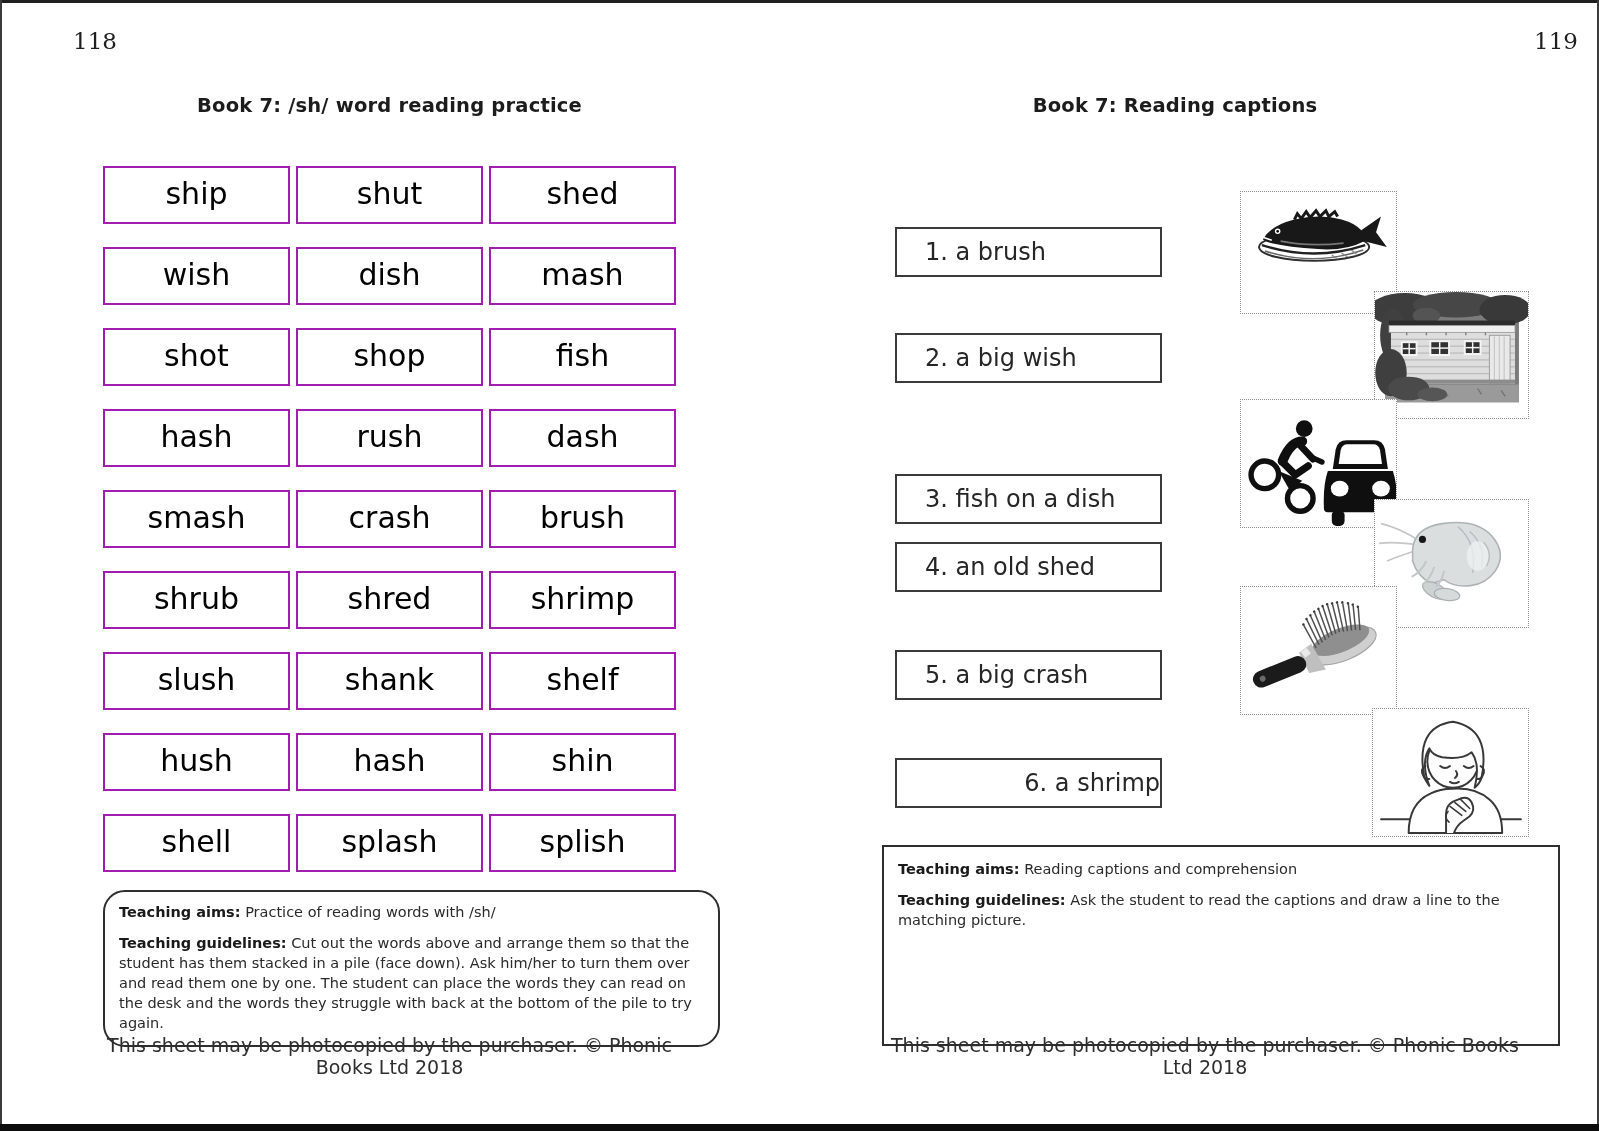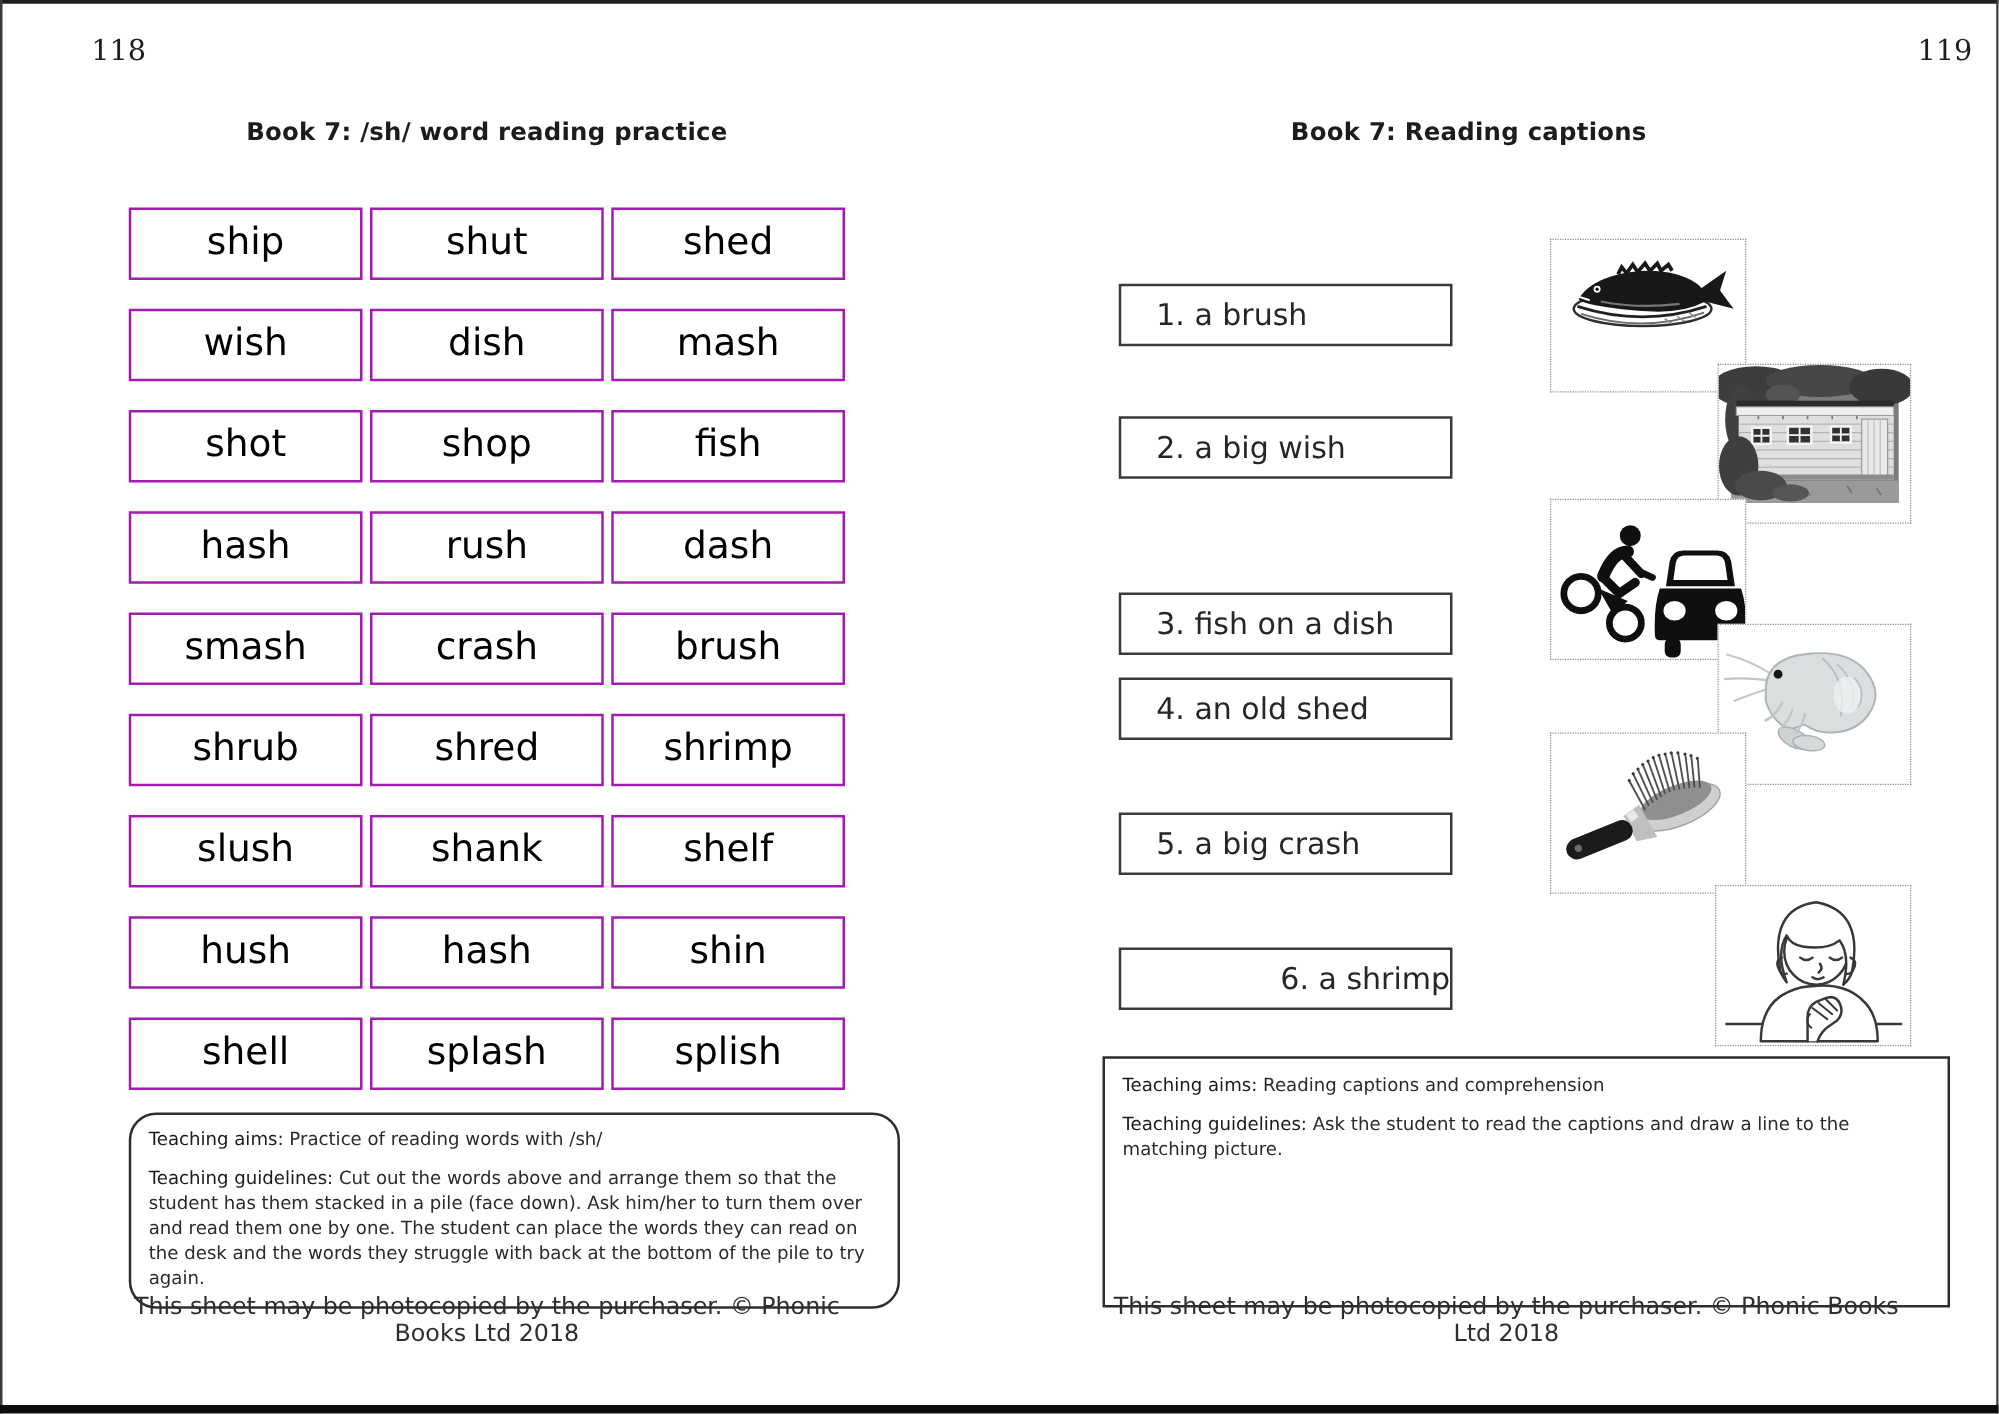--- a/index.html
+++ b/index.html
@@ -25,21 +25,21 @@
              grid-template-columns:repeat(3,187px);column-gap:6px;row-gap:23px;
              grid-auto-rows:58px;}
   .word-card{border:2px solid #a21caf;background:#fff;display:flex;align-items:center;
              justify-content:center;font-size:30px;color:#000000;padding-bottom:4px;}
 
   .teach-box{position:absolute;border:2px solid #2e2e2e;background:#fff;
              padding:10px 14px;font-size:14.5px;line-height:1.38;color:#2a2a2a;}
   .teach-left{left:103px;top:890px;width:585px;height:133px;border-radius:22px;}
   .teach-right{left:882px;top:845px;width:646px;height:175px;padding-top:12px;}
   .teach-box p{margin:0 0 11px 0;}
-  .teach-box strong{font-weight:normal;color:#1a1a1a;}
+  .teach-box strong{font-weight:bold;color:#1a1a1a;}
 
   .footer{position:absolute;top:1034px;text-align:center;font-size:19px;color:#2e2e2e;}
   .footer-left{left:103px;width:573px;}
   .footer-right{left:882px;width:646px;}
 
   .caption-box{position:absolute;left:895px;width:267px;height:50px;border:2px solid #3a3a3a;
                background:#fff;display:flex;align-items:center;padding-left:28px;
                font-size:24px;color:#262626;box-sizing:border-box;}
   .cap1{top:227px;} .cap2{top:333px;} .cap3{top:437px;margin-top:37px;}
   .cap4{top:542px;} .cap5{top:650px;} .cap6{top:758px;justify-content:flex-end;}

